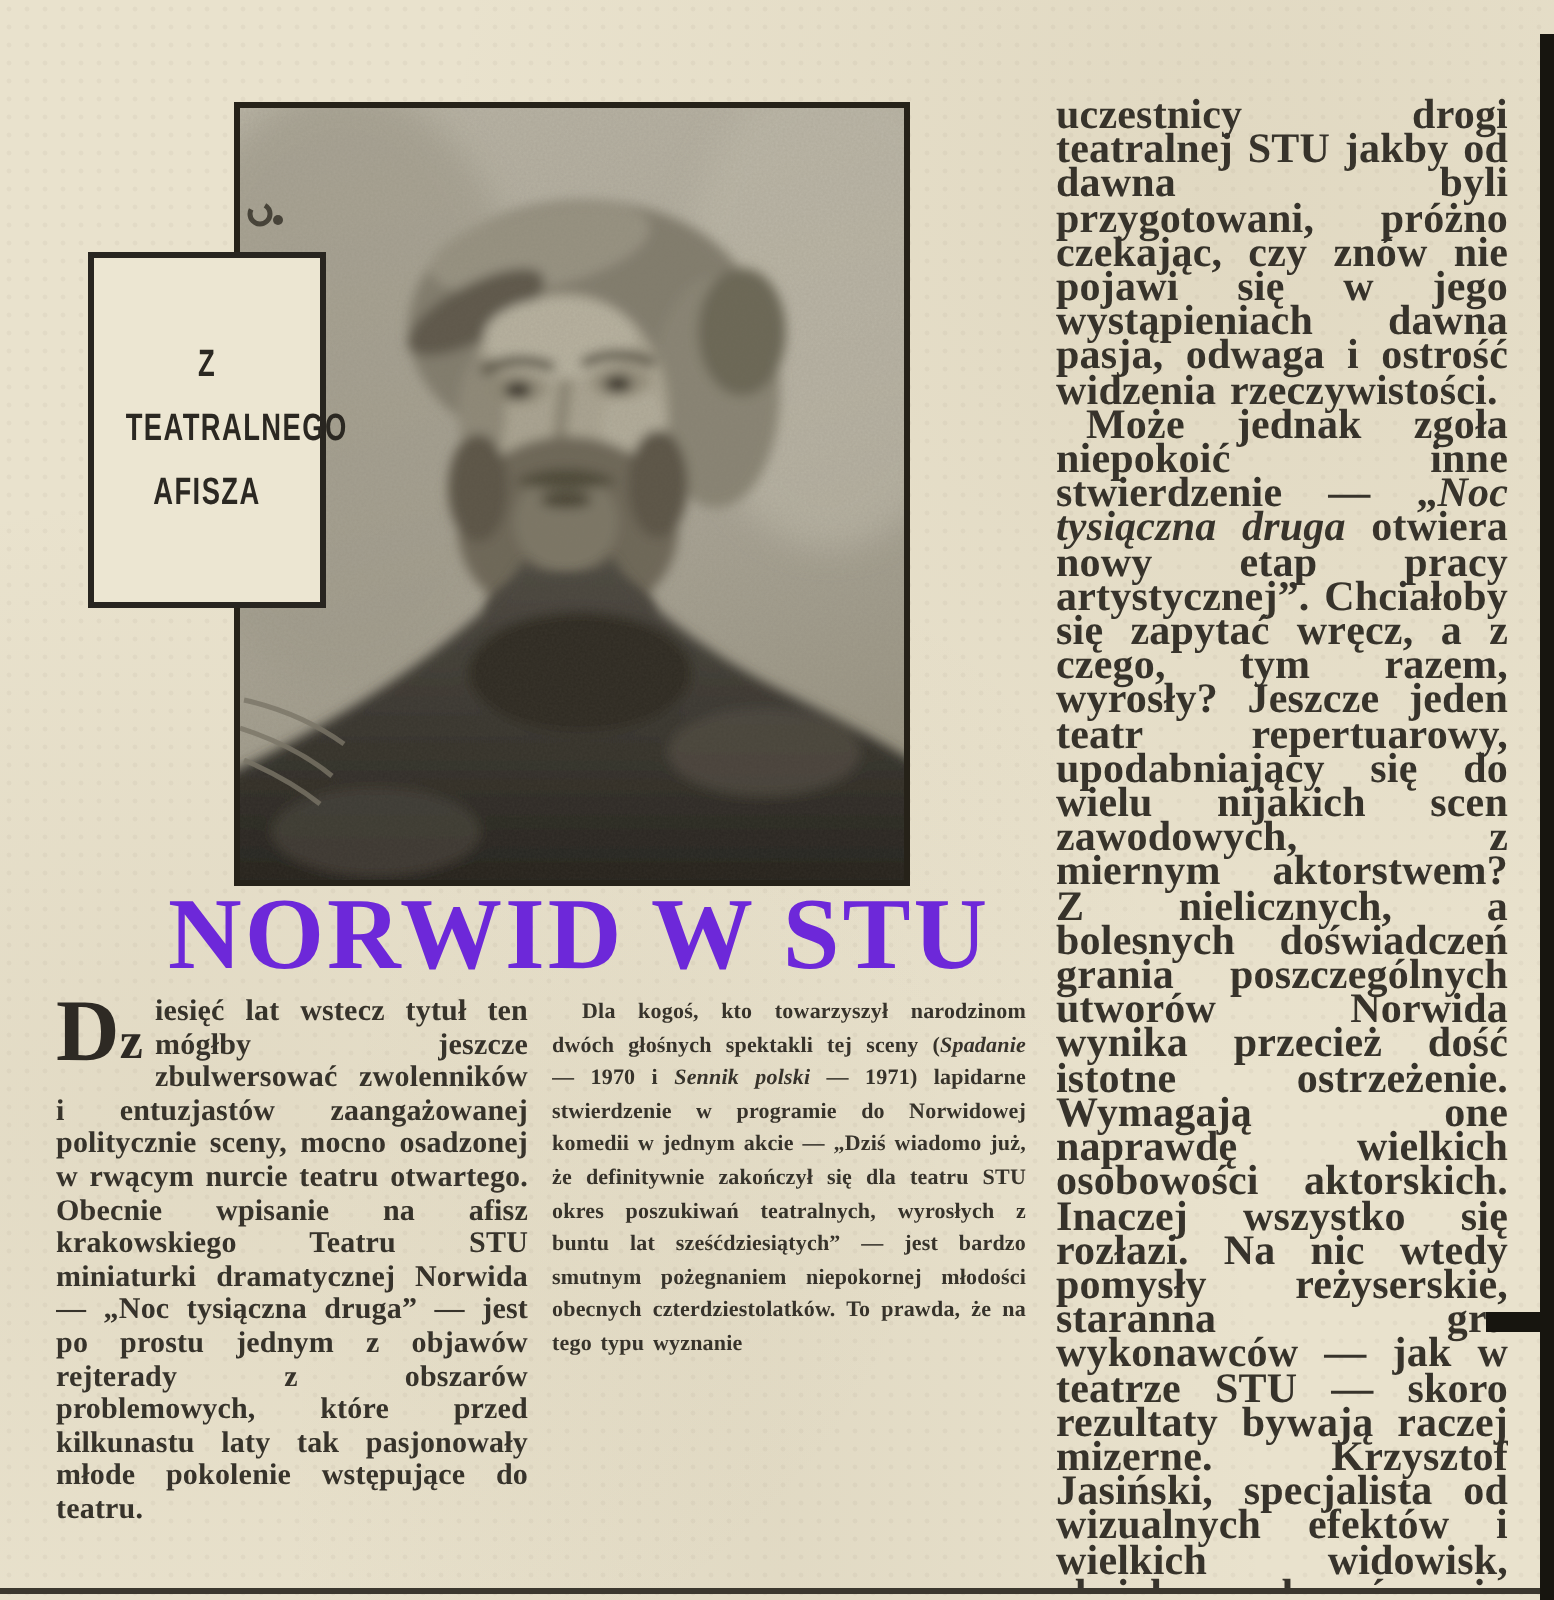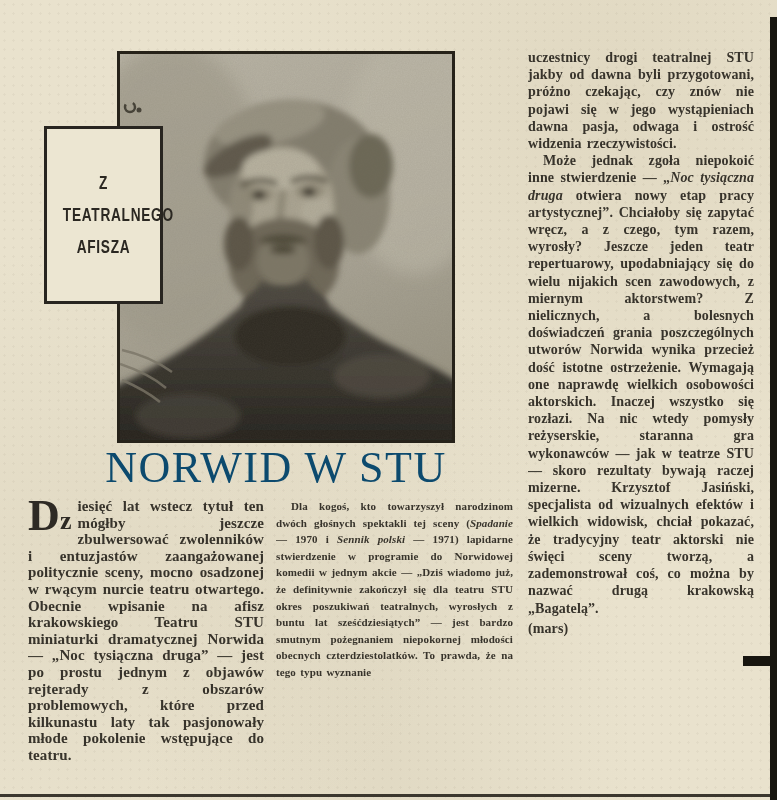--- a/index.html
+++ b/index.html
@@ -54,44 +54,44 @@
     transform-origin: center;
     white-space: nowrap;
   }
 
   
   .title {
     position: absolute; left: 84px; top: 445px;
     width: 384px; margin: 0;
     text-align: center;
     font-family: "Liberation Serif", "DejaVu Serif", serif;
-    font-weight: normal;
-    font-size: 44px;
+    font-weight: bold;
+    font-size: 51px;
     line-height: 46px;
     letter-spacing: 1.5px;
-    color: #0c4a6e;
+    color: #6d28d9;
     white-space: nowrap;
     z-index: 2;
   }
 
   
   .col {
     position: absolute;
     text-align: justify;
     font-weight: bold;
     color: #37332b;
     letter-spacing: 0.1px;
     word-spacing: 1.5px;
     overflow: hidden;
     z-index: 2;
   }
   .col p { margin: 0; }
   .col-left  { left: 28px;  top: 498px; width: 236px; height: 298px; font-size: 15px;   line-height: 16.6px; }
   .col-mid   { left: 276px; top: 498px; width: 237px; height: 298px; font-size: 11px;   line-height: 16.6px; }
-  .col-right { left: 528px; top: 49px;  width: 226px; height: 747px; font-size: 14px; line-height: 17.2px; }
+  .col-right { left: 528px; top: 49px;  width: 226px; height: 747px; font-size: 21px; line-height: 17.2px; }
   .col-mid p.indented, .col-right p.indented { text-indent: 15px; }
   .it { font-style: italic; }
 
   
   .dropcap {
     float: left;
     display: flex; align-items: flex-end;
     height: 33px;
     margin: 1px 6px 0 0;
   }

